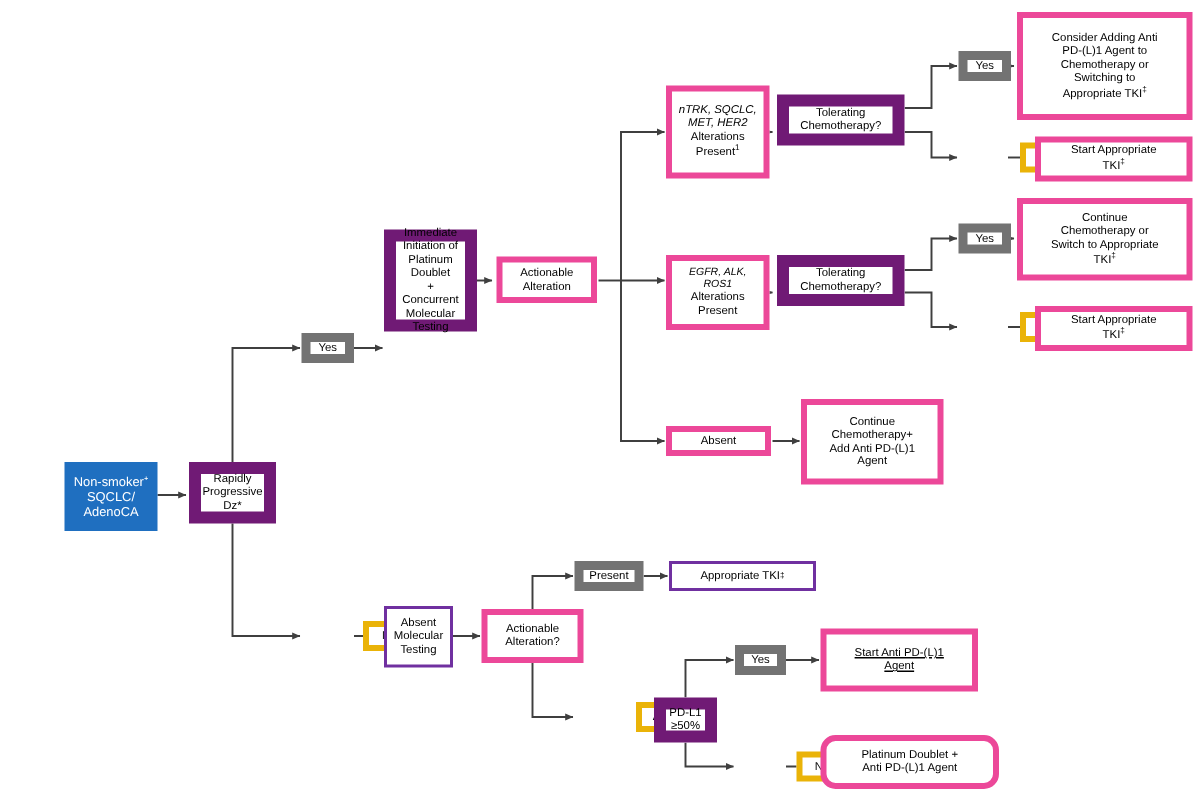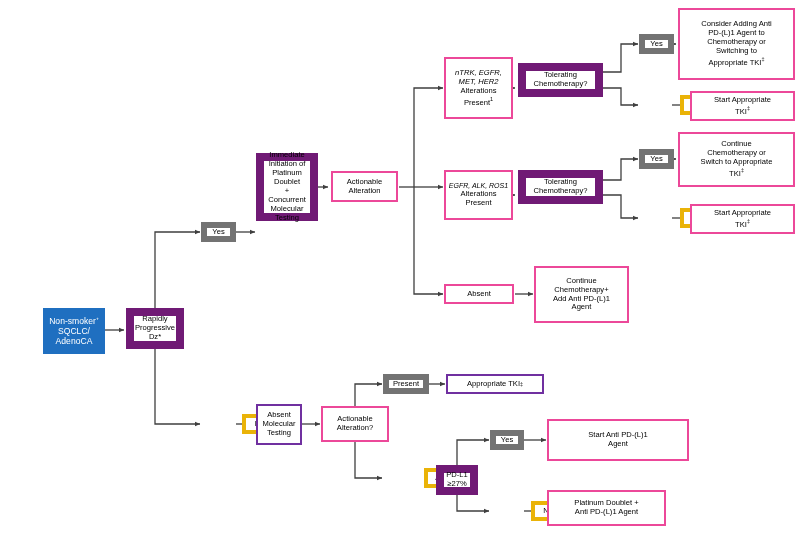--- a/index.html
+++ b/index.html
@@ -16,21 +16,21 @@
     display:flex;
     align-items:center;
     justify-content:center;
     text-align:center;
     line-height:1.18;
     color:#000000;
     background:#ffffff;
     white-space:pre-line;
     padding:1px 2px;
   }
-  .black{border:2px solid #ec4899;align-items:center;}
+  .black{border:4px solid #ec4899;align-items:center;}
   .blue{border:8px solid #701a75;}
   .green{border:6px solid #737373;}
   .red{border:4px solid #eab308;margin-left:41px;}
   .purple{border:2px solid #7030a0;}
   .filled-blue{background:#1f6fc0;color:#ffffff;border:none;}
   .f75{font-size:7.6px;}
   .f85{font-size:8.6px;}
   .ital{font-style:italic;}
   svg#wires{position:absolute;left:0;top:0;width:800px;height:533px;pointer-events:none;}
   .sup{font-size:0.72em;vertical-align:super;}
@@ -120,21 +120,21 @@
 Platinum
 Doublet
 + Concurrent
 Molecular
 Testing</div>
 
   <div class="node black f75" style="left:331px;top:171px;width:67px;height:31px;">Actionable
 Alteration</div>
 
   <div class="node black f75" style="left:444px;top:57px;width:69px;height:62px;flex-direction:column;">
-    <span class="ital">nTRK, EGFR,
+    <span class="ital">nTRK, SQCLC,
 MET, HER2</span>
     <span><span>Alterations
 Present</span><span class="sup">1</span></span>
   </div>
 
   <div class="node black f75" style="left:444px;top:170px;width:69px;height:50px;flex-direction:column;">
     <span class="ital" style="font-size:7px;">EGFR, ALK, ROS1</span>
     <span>Alterations
 Present</span>
   </div>
@@ -191,24 +191,24 @@
 
   <div class="node green f75" style="left:383px;top:374px;width:46px;height:20px;">Present</div>
 
   <div class="node purple f75" style="left:446px;top:374px;width:98px;height:20px;">
     <span>Appropriate TKI</span><span class="sup">‡</span>
   </div>
 
   <div class="node red f75" style="left:383px;top:468px;width:46px;height:20px;">Absent</div>
 
   <div class="node blue f75" style="left:436px;top:465px;width:42px;height:30px;">PD-L1
-≥27%</div>
+≥50%</div>
 
   <div class="node green f75" style="left:490px;top:430px;width:34px;height:20px;">Yes</div>
   <div class="node red f75" style="left:490px;top:501px;width:34px;height:20px;">No</div>
 
-  <div class="node black f75" style="left:547px;top:419px;width:142px;height:42px;">Start Anti PD-(L)1
+  <div class="node black f75" style="left:547px;top:419px;width:105px;height:42px;text-decoration:underline;">Start Anti PD-(L)1
 Agent</div>
 
-  <div class="node black f75" style="left:547px;top:490px;width:119px;height:36px;">Platinum Doublet +
+  <div class="node black f75" style="left:547px;top:490px;width:119px;height:36px;border-radius:10px;">Platinum Doublet +
 Anti PD-(L)1 Agent</div>
 
 </div>
 
 </body></html>

